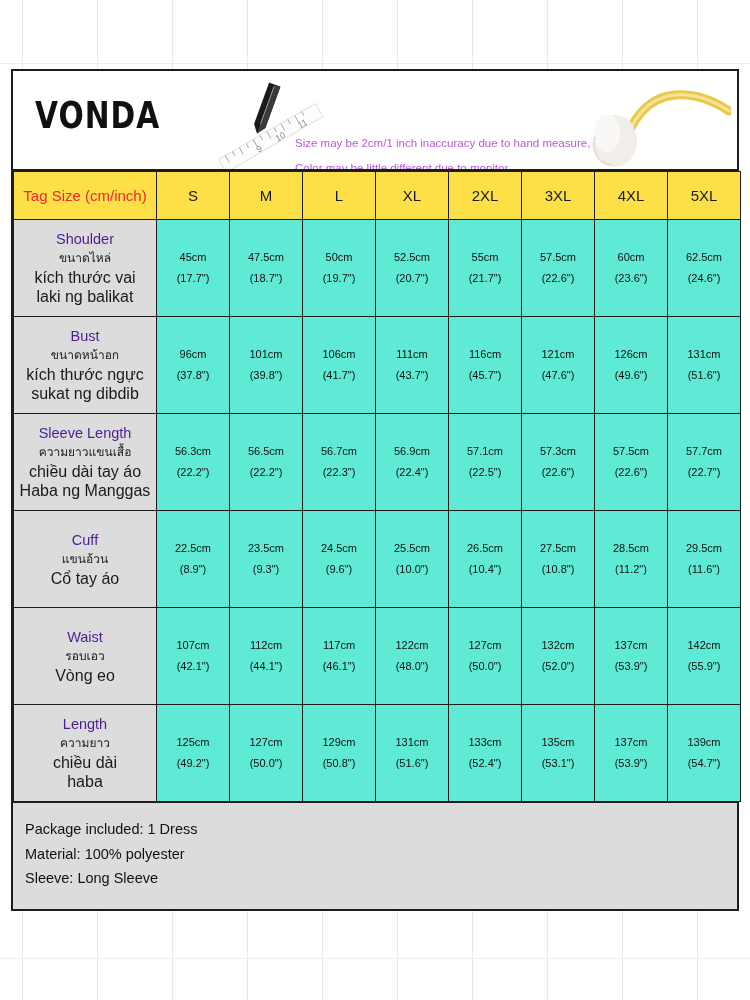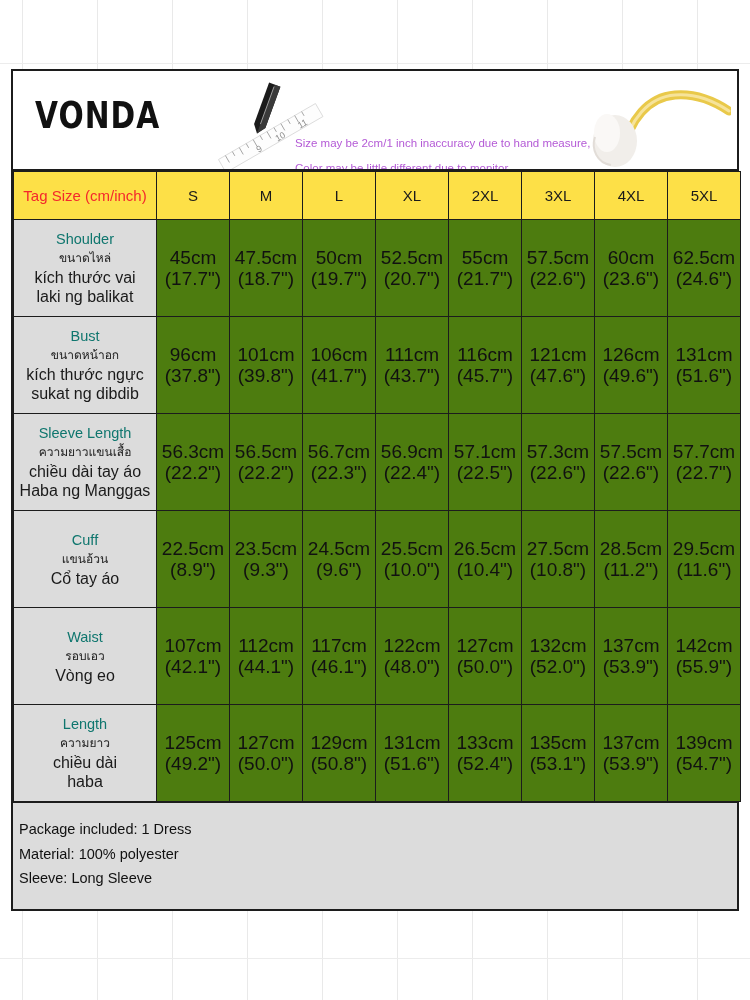--- a/index.html
+++ b/index.html
@@ -111,46 +111,46 @@
     font-weight: 400;
   }
 
   td.rowlabel {
     background: #dcdcdc;
     padding: 6px 4px;
     line-height: 19px;
   }
   .rl-en {
     display: block;
-    color: #0f766e;
+    color: #4c1d95;
     font-size: 14.5px;
     white-space: nowrap;
   }
   .rl-alt {
     display: block;
     color: #1a1a1a;
     font-size: 16px;
     white-space: nowrap;
   }
   .rl-th { font-family: "DejaVu Sans", sans-serif; font-size: 12px; }
 
   td.value {
-    background: #4d7c0f;
-    font-size: 19px;
+    background: #5eead4;
+    font-size: 11px;
     color: #111111;
     line-height: 21px;
     height: 96px;
   }
   .v-cm, .v-in { display: block; white-space: nowrap; }
 
   
   .footer {
     background: #dcdcdc;
     border-top: 1px solid #1c1c1c;
-    padding: 14px 8px 18px 6px;
+    padding: 14px 8px 18px 12px;
   }
   .footer div {
     font-size: 14.5px;
     color: #111111;
     line-height: 24.5px;
     white-space: nowrap;
   }
 </style>
 </head>
 <body>

